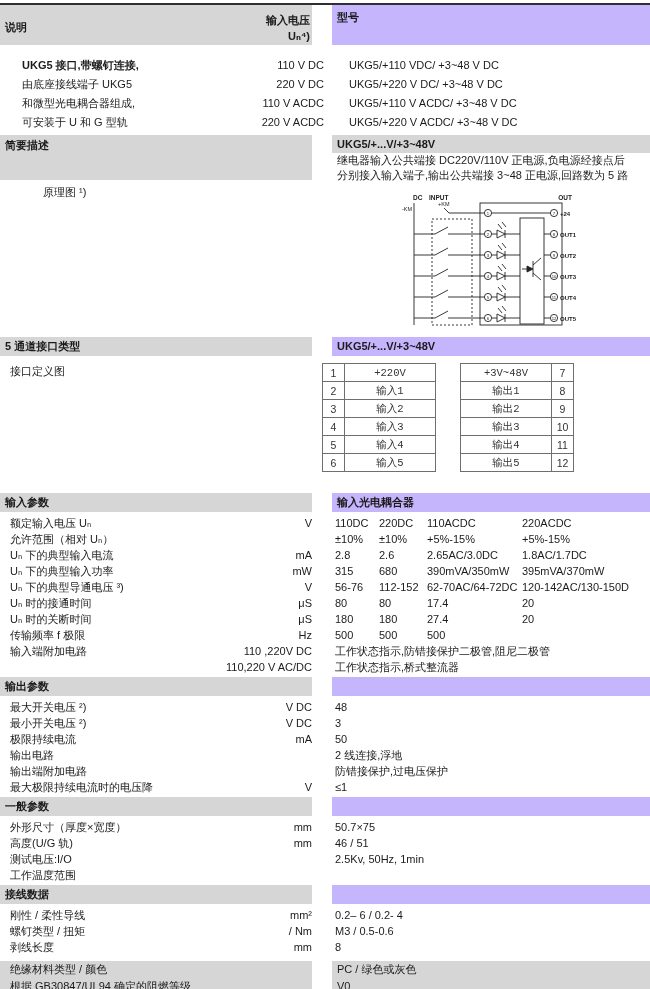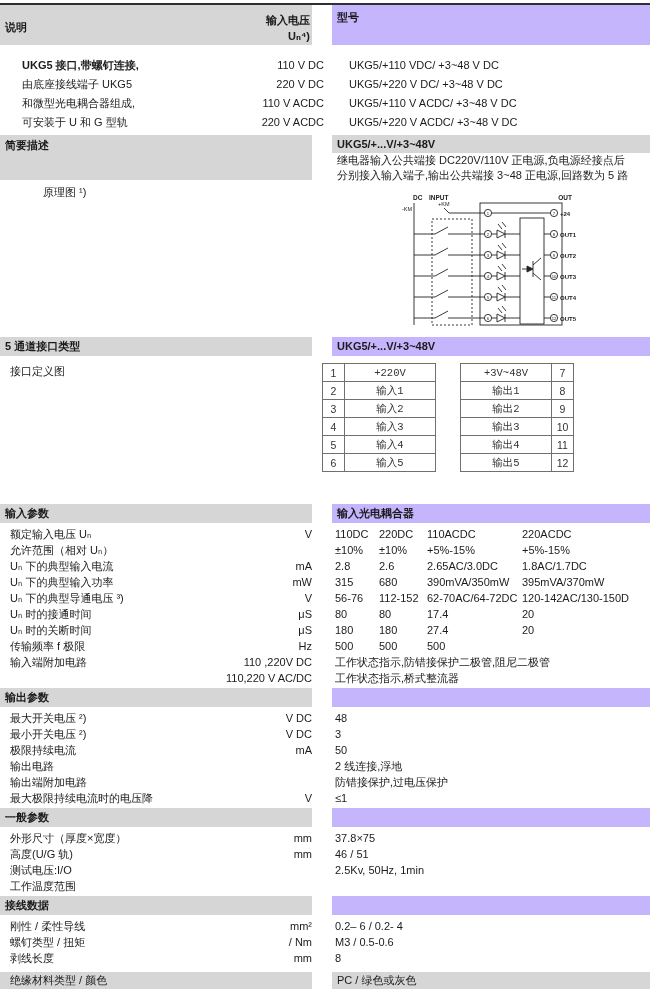--- a/index.html
+++ b/index.html
@@ -346,21 +346,21 @@
             </tr>
         <tr>
               <td class="lbl">输出5</td>
               <td class="num">12</td>
             </tr>
       </tbody>
         </table>
     </div>
   </div>
 
-  <div class="band sec" style="margin-top:21px;">
+  <div class="band sec" style="margin-top:10px;">
     <div class="bl">输入参数</div>
     <div class="bgap"></div>
     <div class="br">输入光电耦合器</div>
   </div>
   <div class="rows-block">
     <div class="prow">
       <div class="pleft">
           <span class="plabel">额定输入电压 Uₙ</span>
           <span class="punit">V</span>
         </div>
@@ -542,21 +542,21 @@
     <div class="bgap"></div>
     <div class="br"></div>
   </div>
   <div class="rows-block">
     <div class="prow">
       <div class="pleft">
           <span class="plabel">外形尺寸（厚度×宽度）</span>
           <span class="punit">mm</span>
         </div>
       <div class="pvals">
-          <span class="vspan">37.8×75</span>
+          <span class="vspan">50.7×75</span>
         </div>
     </div>
     <div class="prow">
       <div class="pleft">
           <span class="plabel">高度(U/G 轨)</span>
           <span class="punit">mm</span>
         </div>
       <div class="pvals">
           <span class="vspan">46 / 51</span>
         </div>

